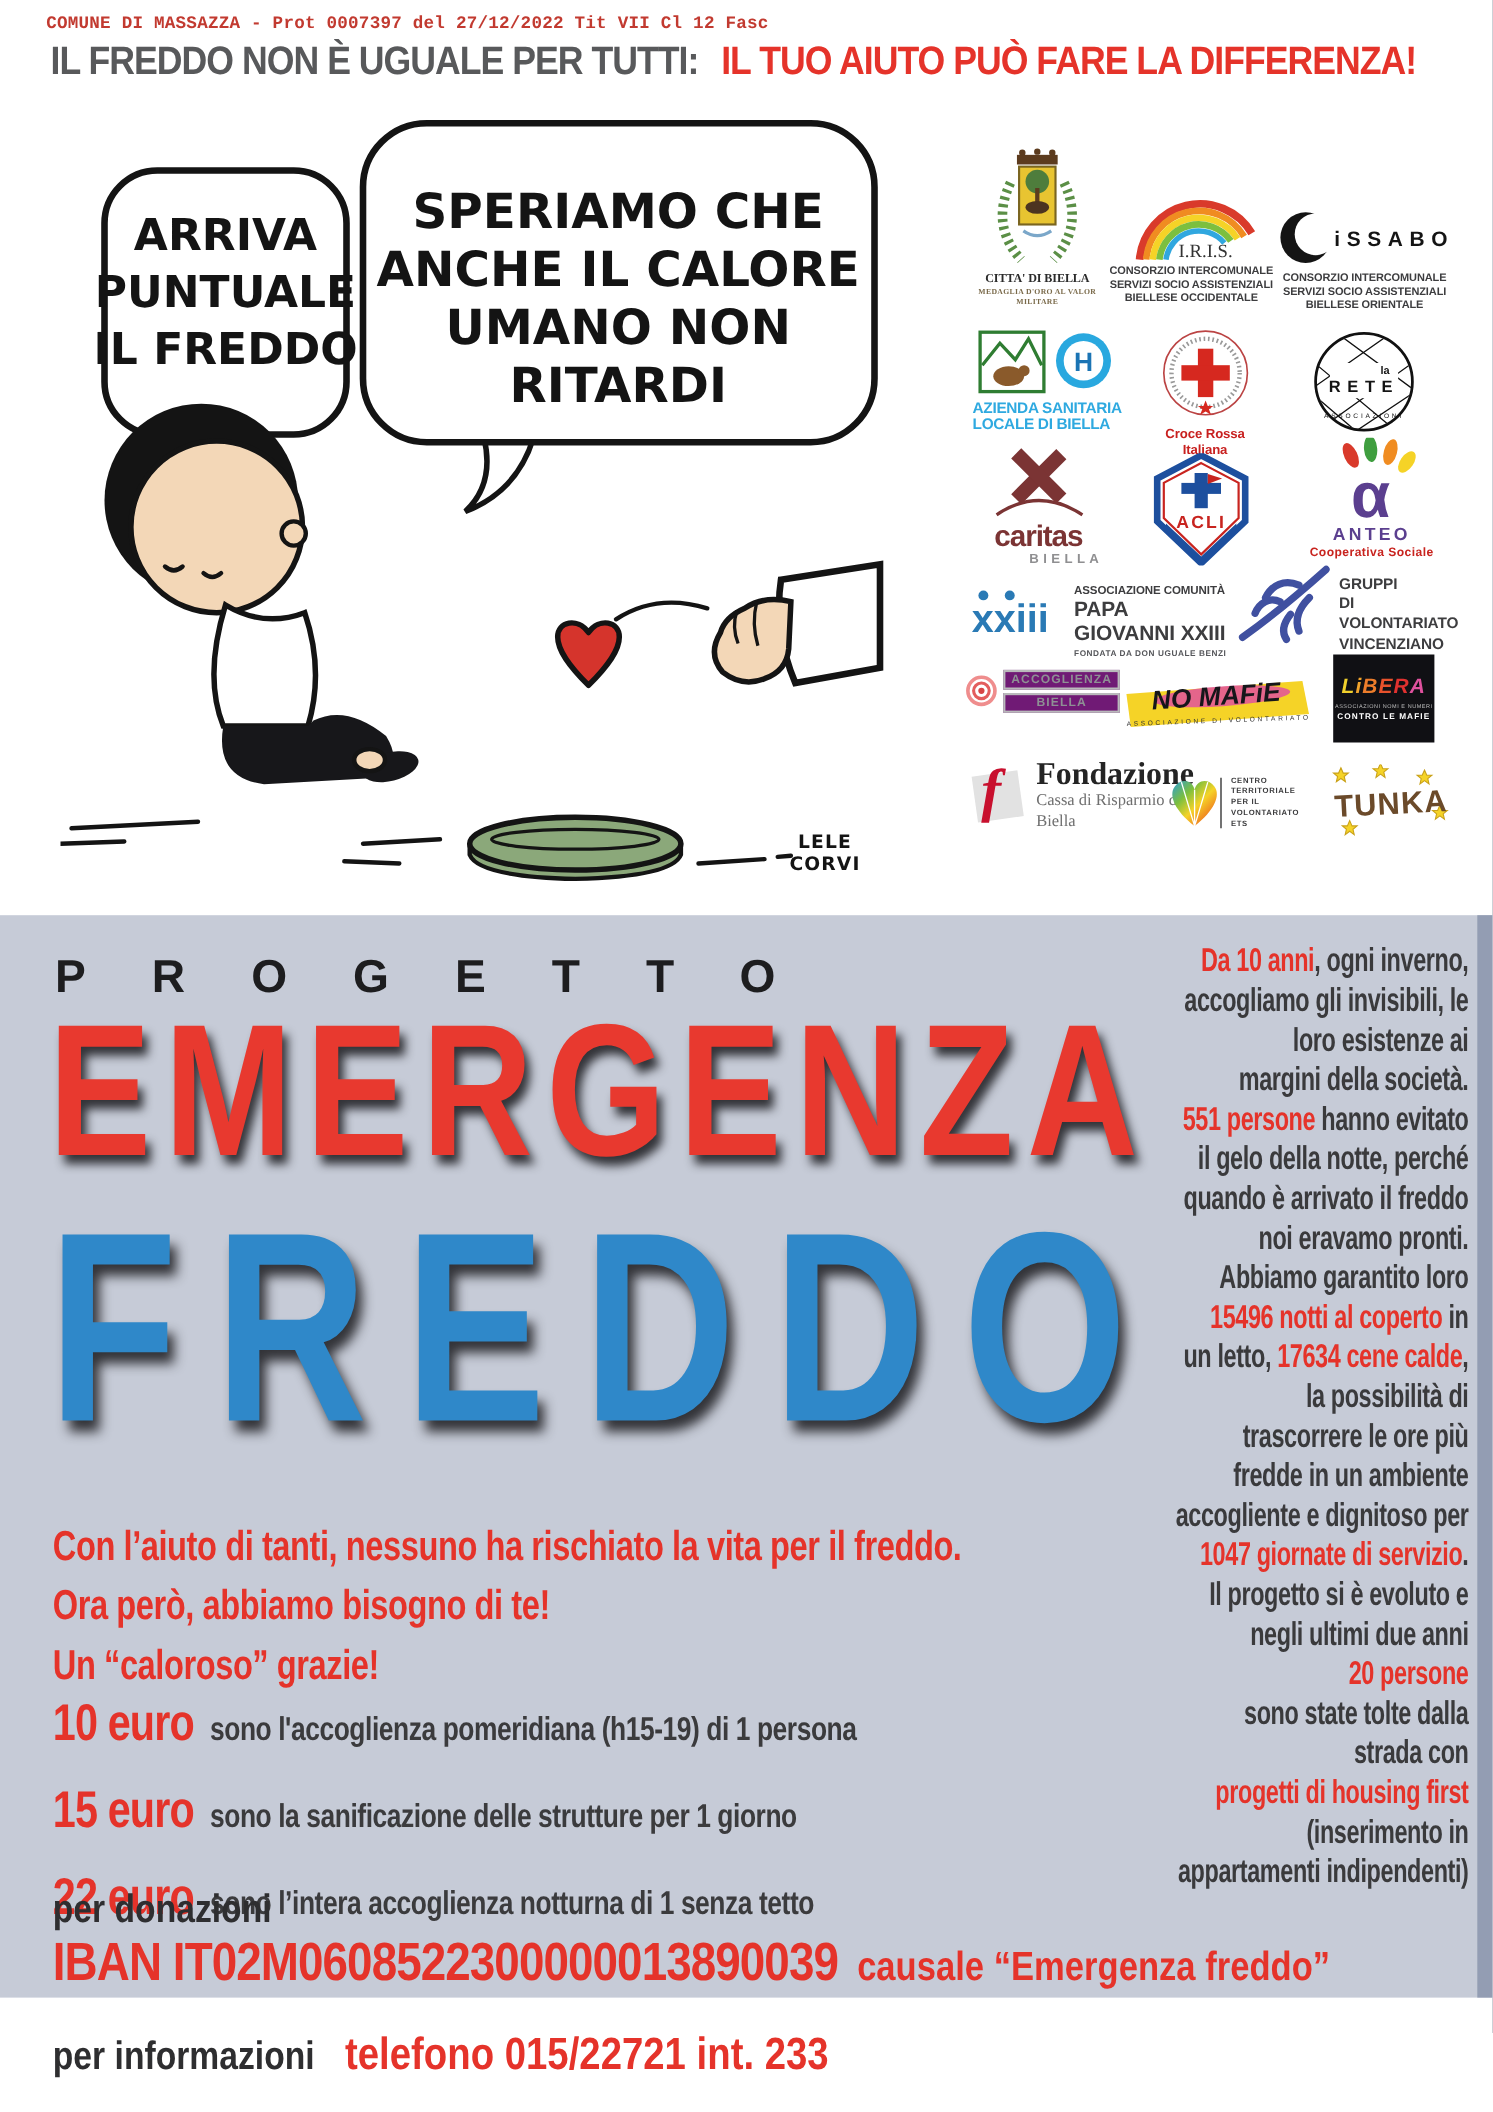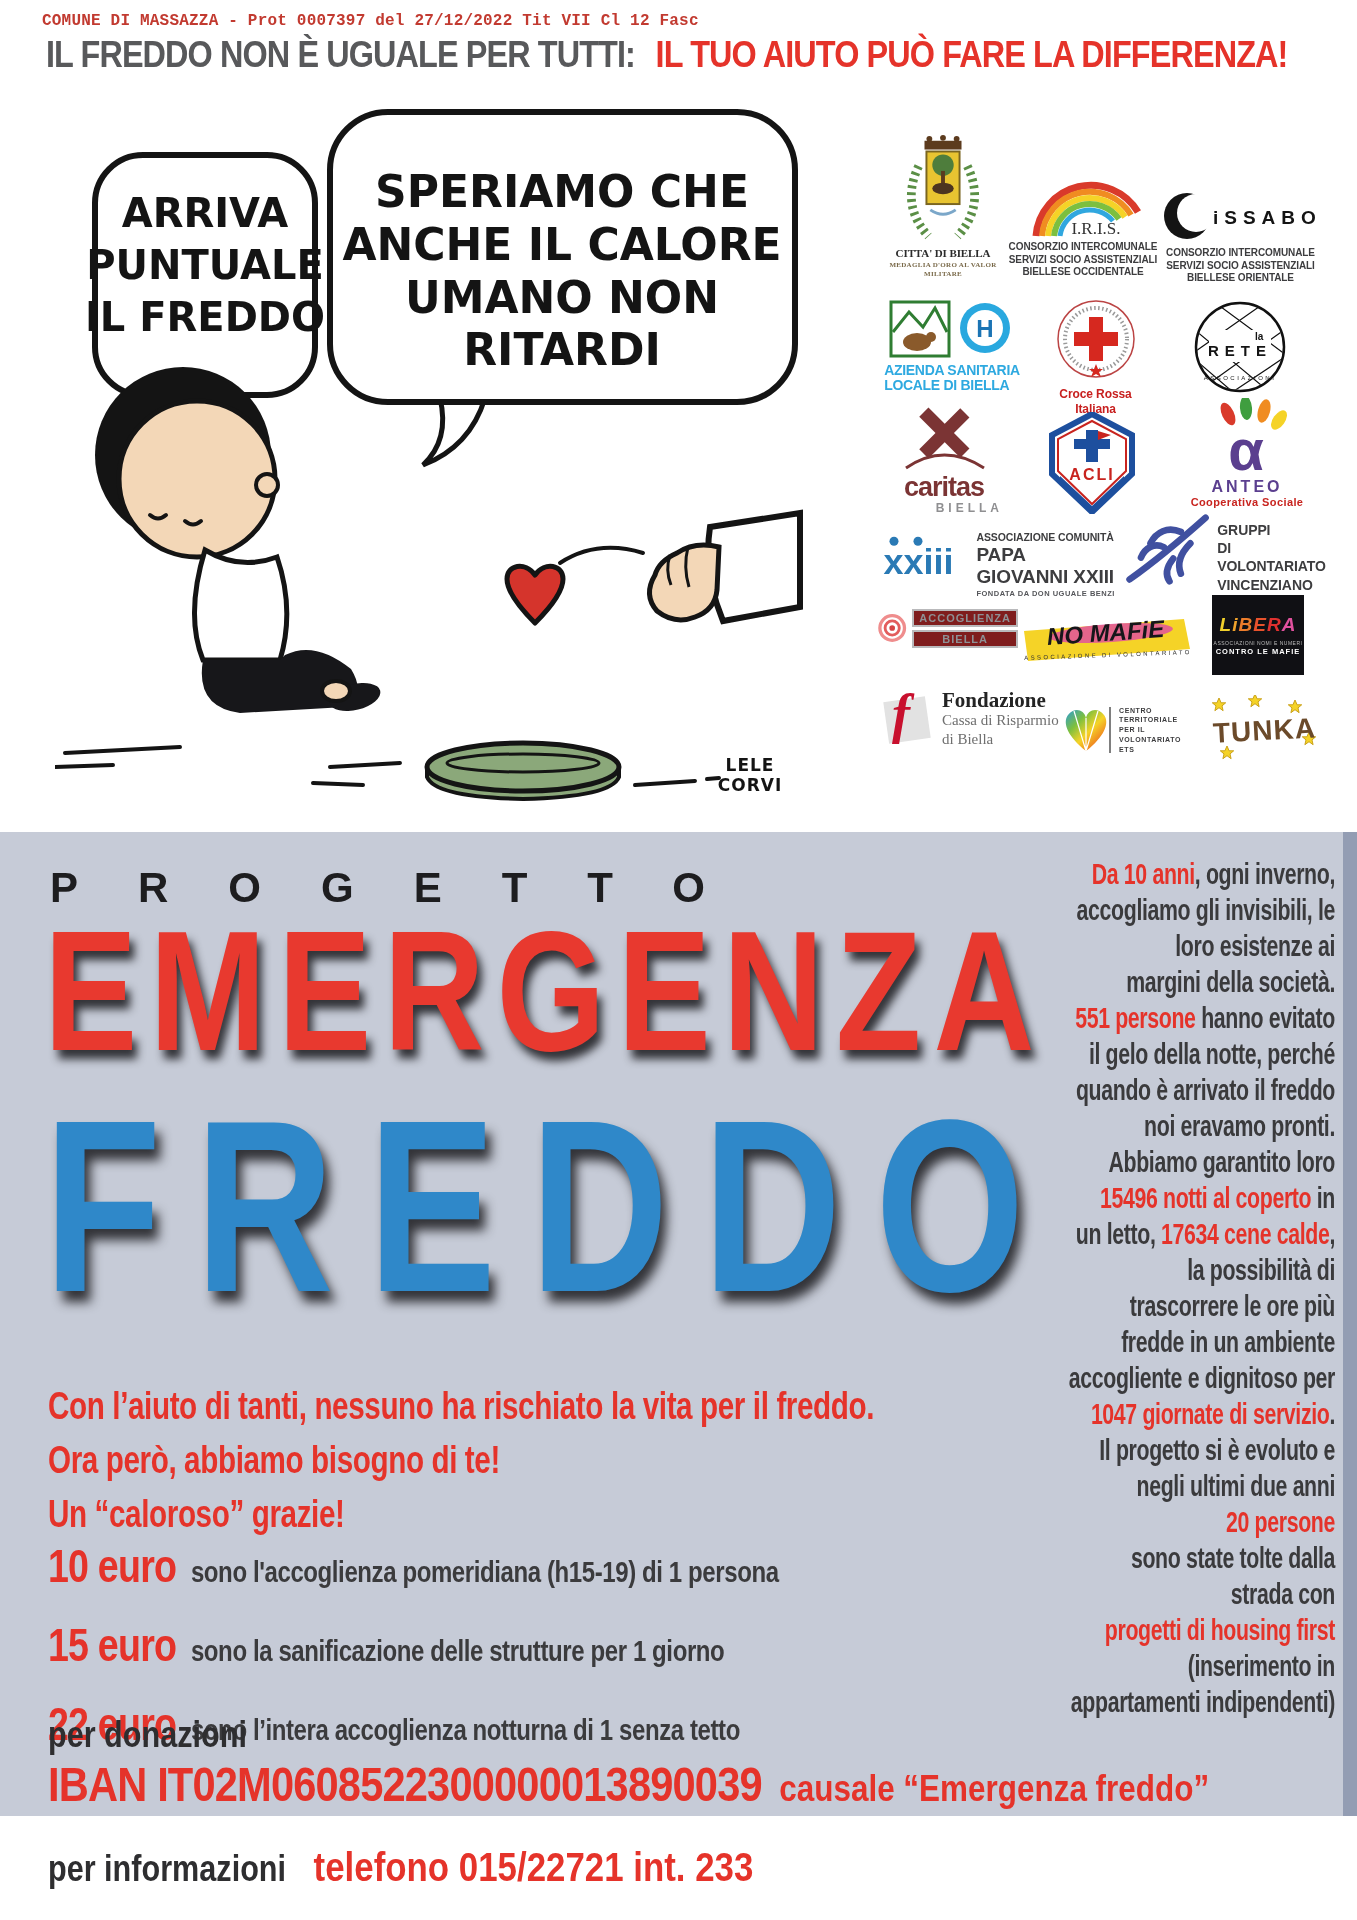--- a/index.html
+++ b/index.html
@@ -23,38 +23,38 @@
   .biella-cap div:nth-child(2){font-family:"Liberation Serif",serif;font-size:7px;color:#7a6a4a;letter-spacing:.3px;font-weight:bold}
   .asl-cap{color:#2ea9e0;font-size:14px;line-height:1.05;letter-spacing:-.3px;text-align:left}
   .cri-cap{color:#c8201f;font-size:12px}
   .xxiii-cap{text-align:left;margin-left:6px;line-height:1.2;margin-top:16px}
   .xxiii-cap div:nth-child(1){font-size:10.5px}
   .xxiii-cap div:nth-child(2){font-size:19px}
   .xxiii-cap div:nth-child(3){font-size:7.5px;letter-spacing:.5px;color:#55565a}
   .gvv-cap{text-align:left;margin-left:8px;font-size:14px;line-height:1.3;margin-top:16px}
   .ctv-cap{text-align:left;margin-left:7px;font-size:7px;letter-spacing:.6px;line-height:1.4;color:#3c3c3e;margin-top:0}
   .acc-wrap{margin-left:5px}
-  .acc-box{border:2px solid #b9b9bb;background:#7f1d1d;color:#8e9094;font-size:11px;letter-spacing:1px;
+  .acc-box{border:2px solid #b9b9bb;background:#701a75;color:#8e9094;font-size:11px;letter-spacing:1px;
            padding:1px 5px;margin:3px 0;font-weight:bold;text-align:center}
   .caritas-name{font-size:27px;color:#7b3434;font-weight:bold;letter-spacing:-1px;line-height:1}
   .caritas-sub{font-size:12px;color:#8f8f91;letter-spacing:4px;font-weight:bold;align-self:flex-end}
   .anteo-name{font-size:16px;color:#5b3f8f;font-weight:bold;letter-spacing:3px;line-height:1.1}
   .anteo-sub{font-size:11px;color:#c8241f;font-weight:bold;letter-spacing:.4px}
   .libera{background:#101014;width:92px;height:80px;display:flex;flex-direction:column;align-items:center;justify-content:center}
   .libera-word{font-style:italic;font-weight:bold;font-size:19px;letter-spacing:1px;line-height:1}
   .libera-word .ly{color:#f0d02c}.libera-word .lo{color:#f0a32c}.libera-word .lb{color:#ed7d2b}
   .libera-word .le{color:#e8522c}.libera-word .lr{color:#e0312f}.libera-word .lp{color:#e0519e}
   .libera-sub1{font-size:5px;color:#bdbdbd;letter-spacing:.5px;margin-top:6px}
   .libera-sub2{font-size:7.5px;color:#fff;font-weight:bold;letter-spacing:1px;margin-top:1px}
   .fcrb-mark{position:relative;width:54px;height:56px;flex:none}
   .fcrb-sq{position:absolute;left:6px;top:8px;width:42px;height:42px;background:#e2e2e2;transform:rotate(-8deg)}
   .fcrb-f{position:absolute;left:12px;top:-8px;font-family:"Liberation Serif",serif;font-style:italic;
           font-weight:bold;font-size:54px;color:#c8102e}
   .fcrb-txt{margin-left:8px;font-family:"Liberation Serif",serif;text-align:left}
-  .fcrb-name{font-size:21px;font-weight:bold;color:#242424;line-height:1}
+  .fcrb-name{font-size:29px;font-weight:bold;color:#242424;line-height:1}
   .fcrb-sub{font-size:15px;color:#6f6f6f;line-height:1.25}
   .tunka-word{font-size:28px;font-weight:bold;color:#6b4a2a;transform:rotate(-3deg);letter-spacing:1px;
               text-shadow:1px 1px 0 #4a3категория;line-height:1}
   .tunka-wrap{position:relative}
   .tunka-stars{position:absolute;left:0;top:0}
   
   .panel{position:absolute;left:0;top:832px;width:1357px;height:984px;background:#c6cbd7}
   .edge{position:absolute;right:0;top:0;width:14px;height:100%;background:#939db3}
   .kicker{position:absolute;left:50px;top:32px;font-weight:bold;font-size:42px;letter-spacing:60px;
           color:#1d1d1f;white-space:nowrap}

